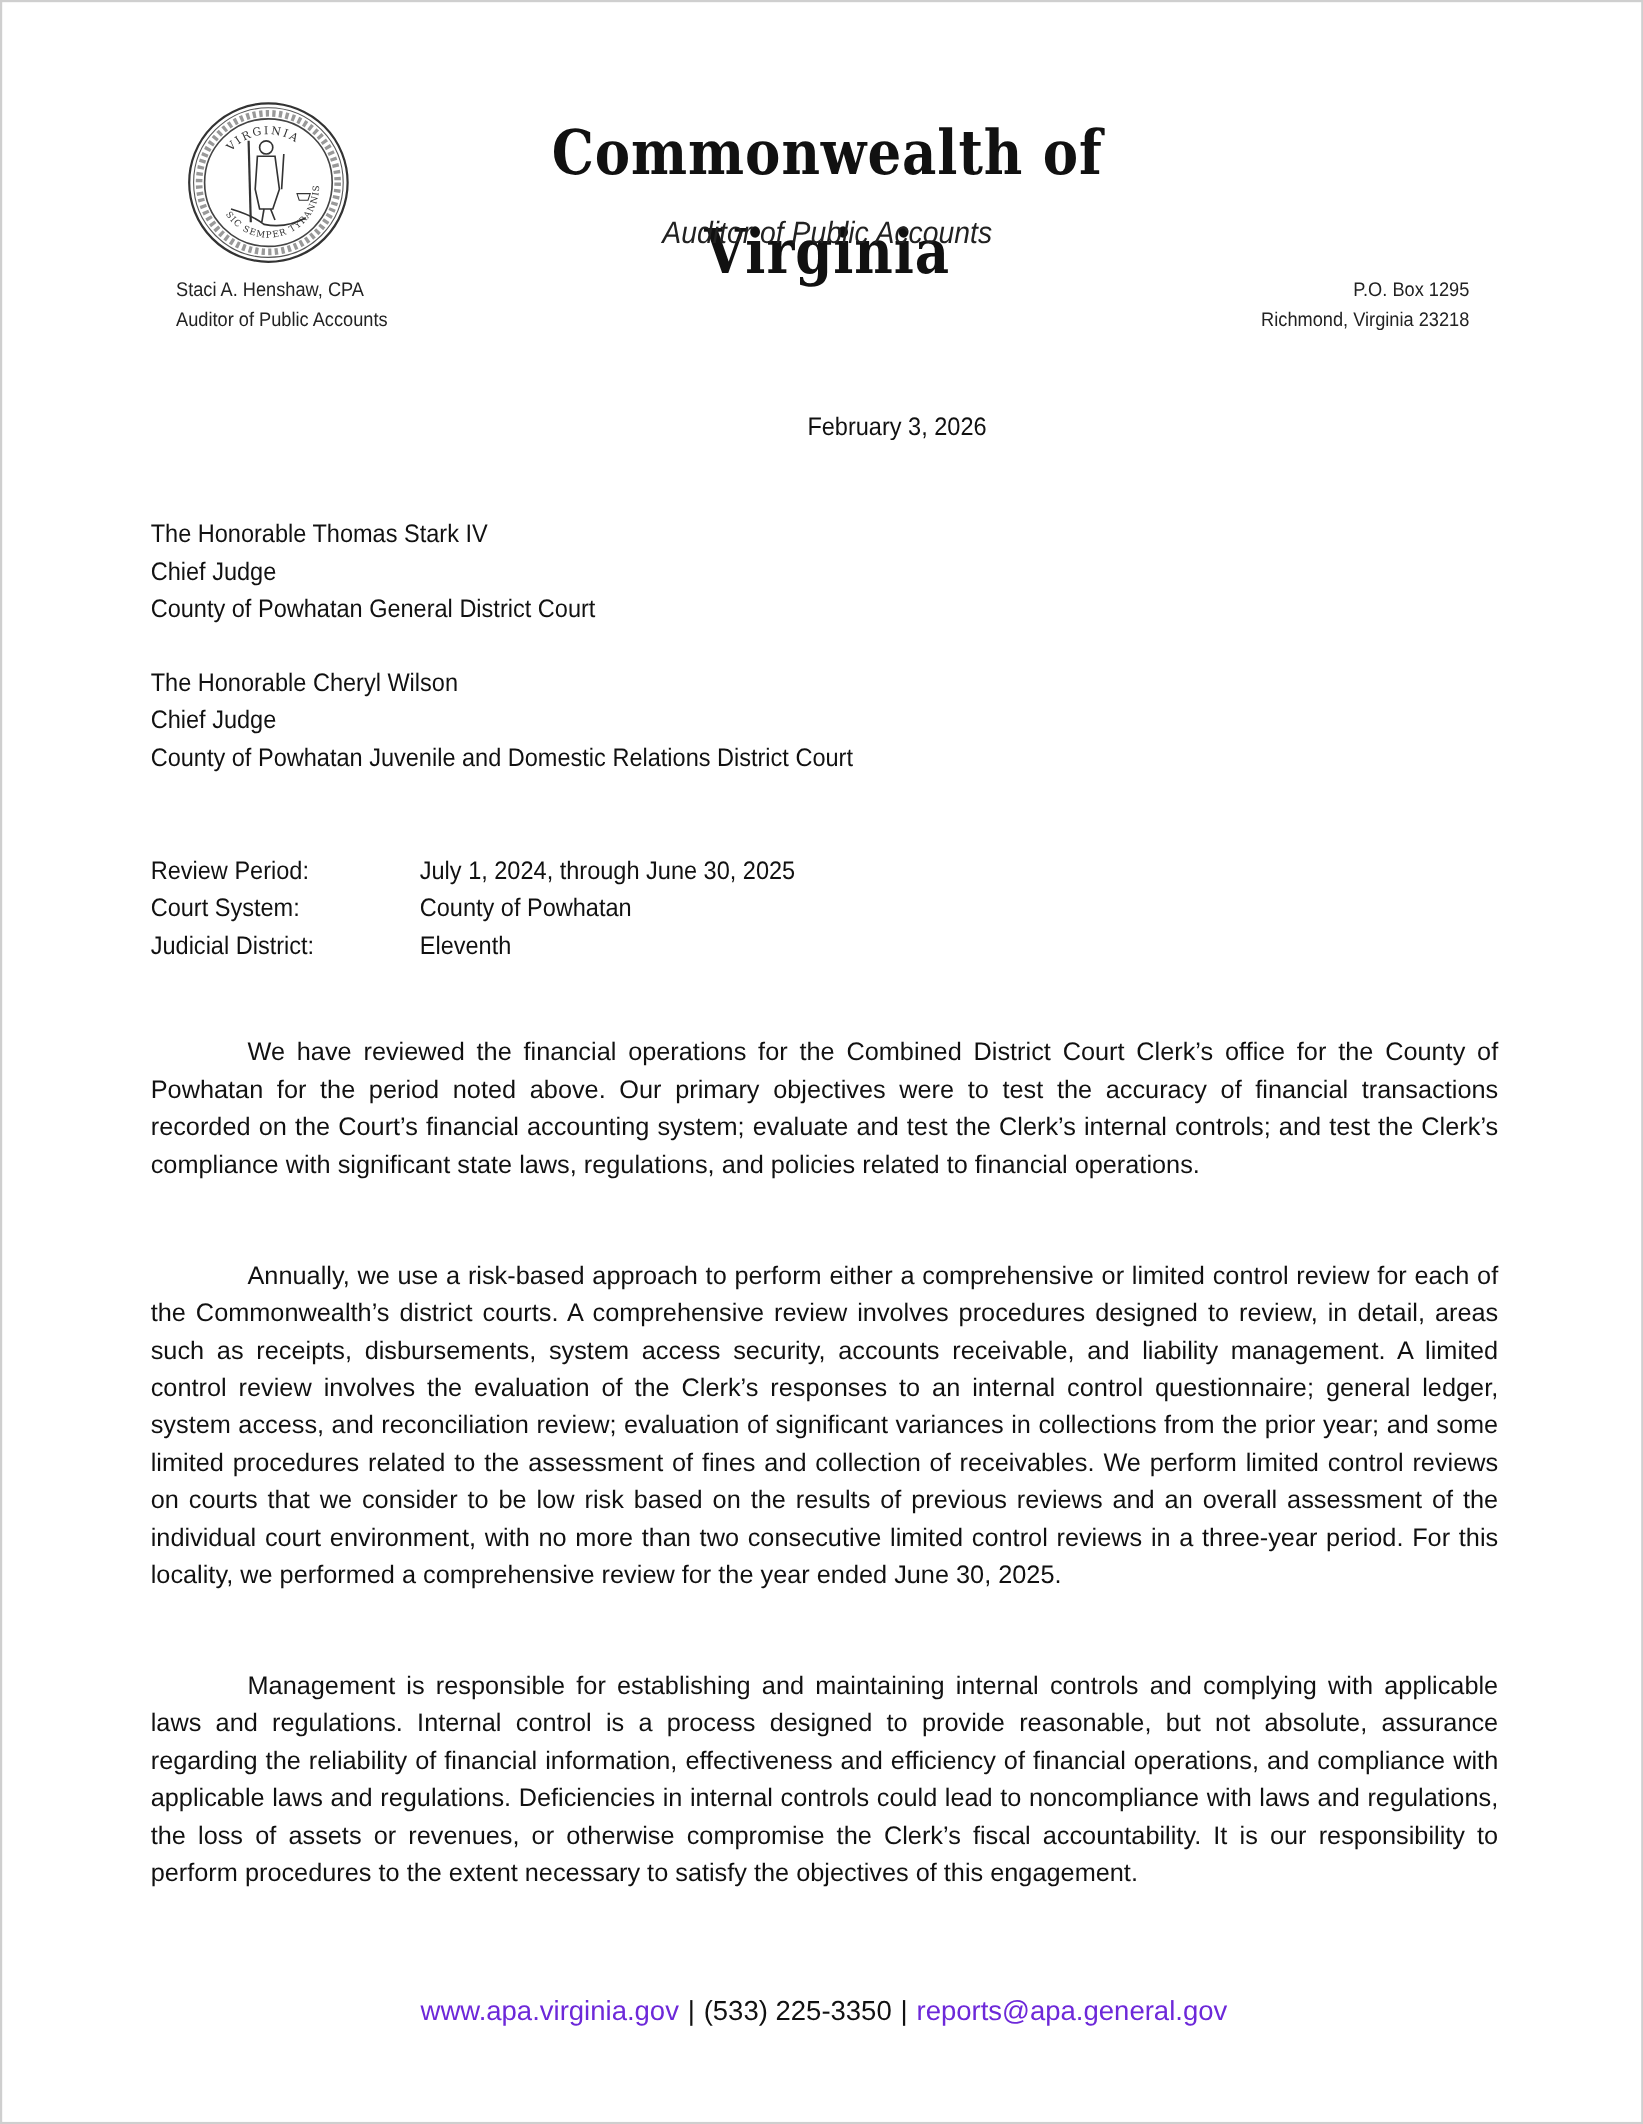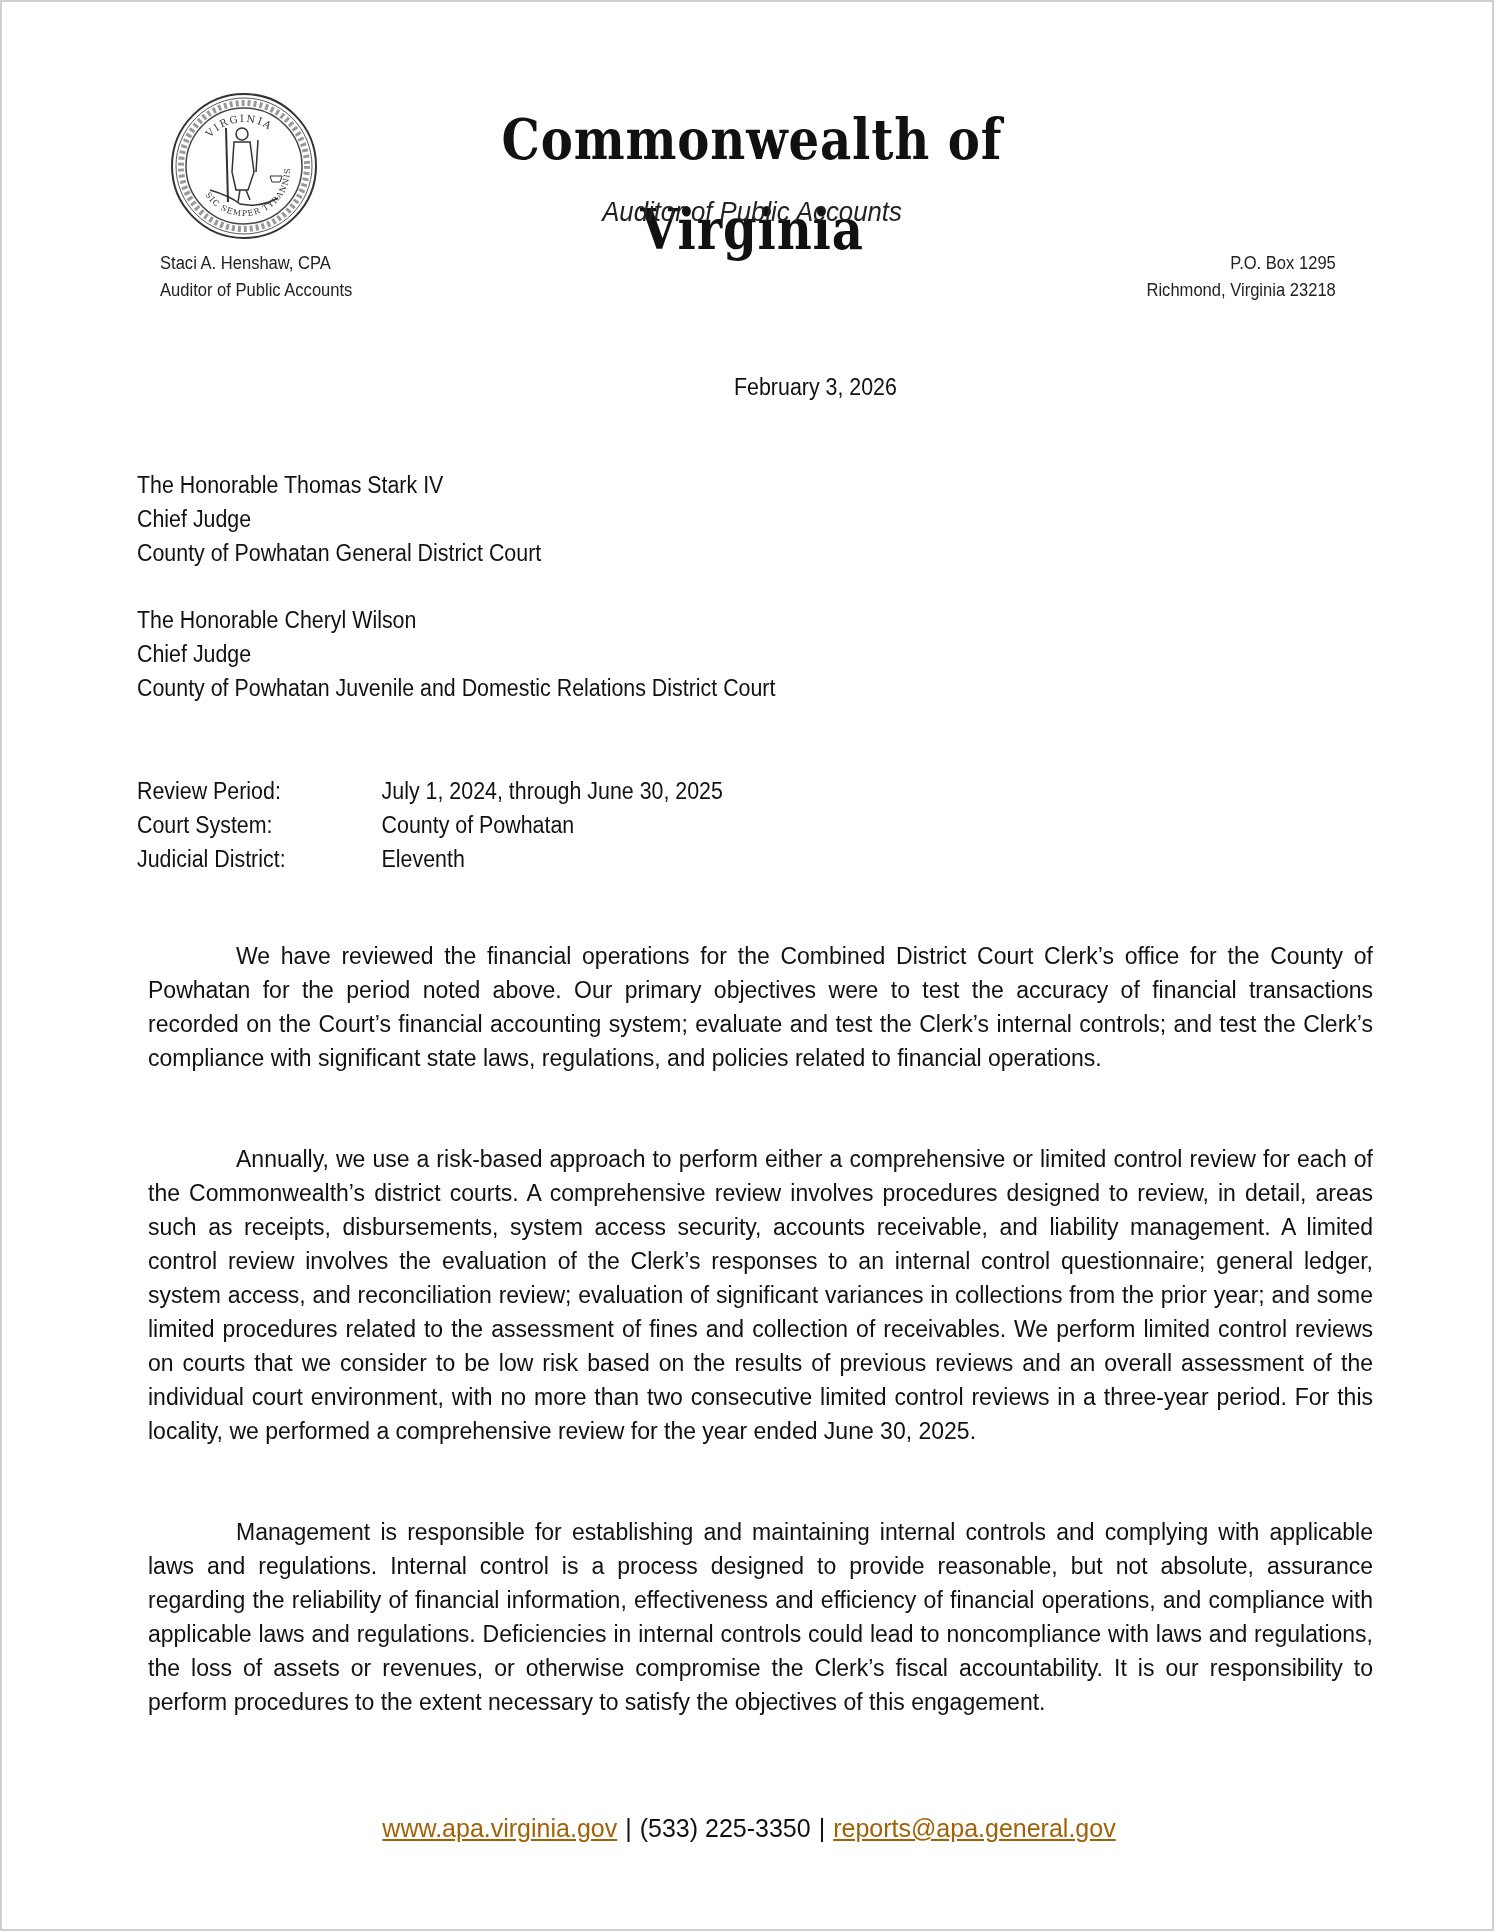--- a/index.html
+++ b/index.html
@@ -19,25 +19,25 @@
   .small { font-size: 18px; line-height: 27px; color: #222; transform: scaleX(0.92); }
   .sig { left: 158px; top: 248px; transform-origin: left top; }
   .addr { right: 156px; top: 248px; text-align: right; transform-origin: right top; }
   .t24 { font-size: 23px; line-height: 34px; color: #111; }
   .cond { transform: scaleX(0.93); transform-origin: left top; }
   .date { left: 732px; top: 368px; }
   .recip { left: 135px; }
   .meta { left: 135px; top: 772px; }
   .meta-row { display: flex; height: 34px; }
   .meta-label { width: 263px; }
-  .para { position: absolute; left: 146px; width: 1225px; font-size: 23px; line-height: 34px;
+  .para { position: absolute; left: 135px; width: 1225px; font-size: 23px; line-height: 34px;
           text-align: justify; text-indent: 88px; color: #111; }
   .footer { position: absolute; left: 0; width: 1494px; top: 1809px; text-align: center;
             font-size: 25px; line-height: 34px; color: #111; }
-  .footer a { color: #a16207; text-decoration: underline; }
+  .footer a { color: #6d28d9; }
   .sep { padding: 0 8px; }
 </style>
 </head>
 <body>
 
 <div class="page">
 
   <div class="seal">
     <svg width="148" height="148" viewBox="0 0 148 148">
       <circle cx="74" cy="74" r="72" fill="none" stroke="#333" stroke-width="2"></circle>

